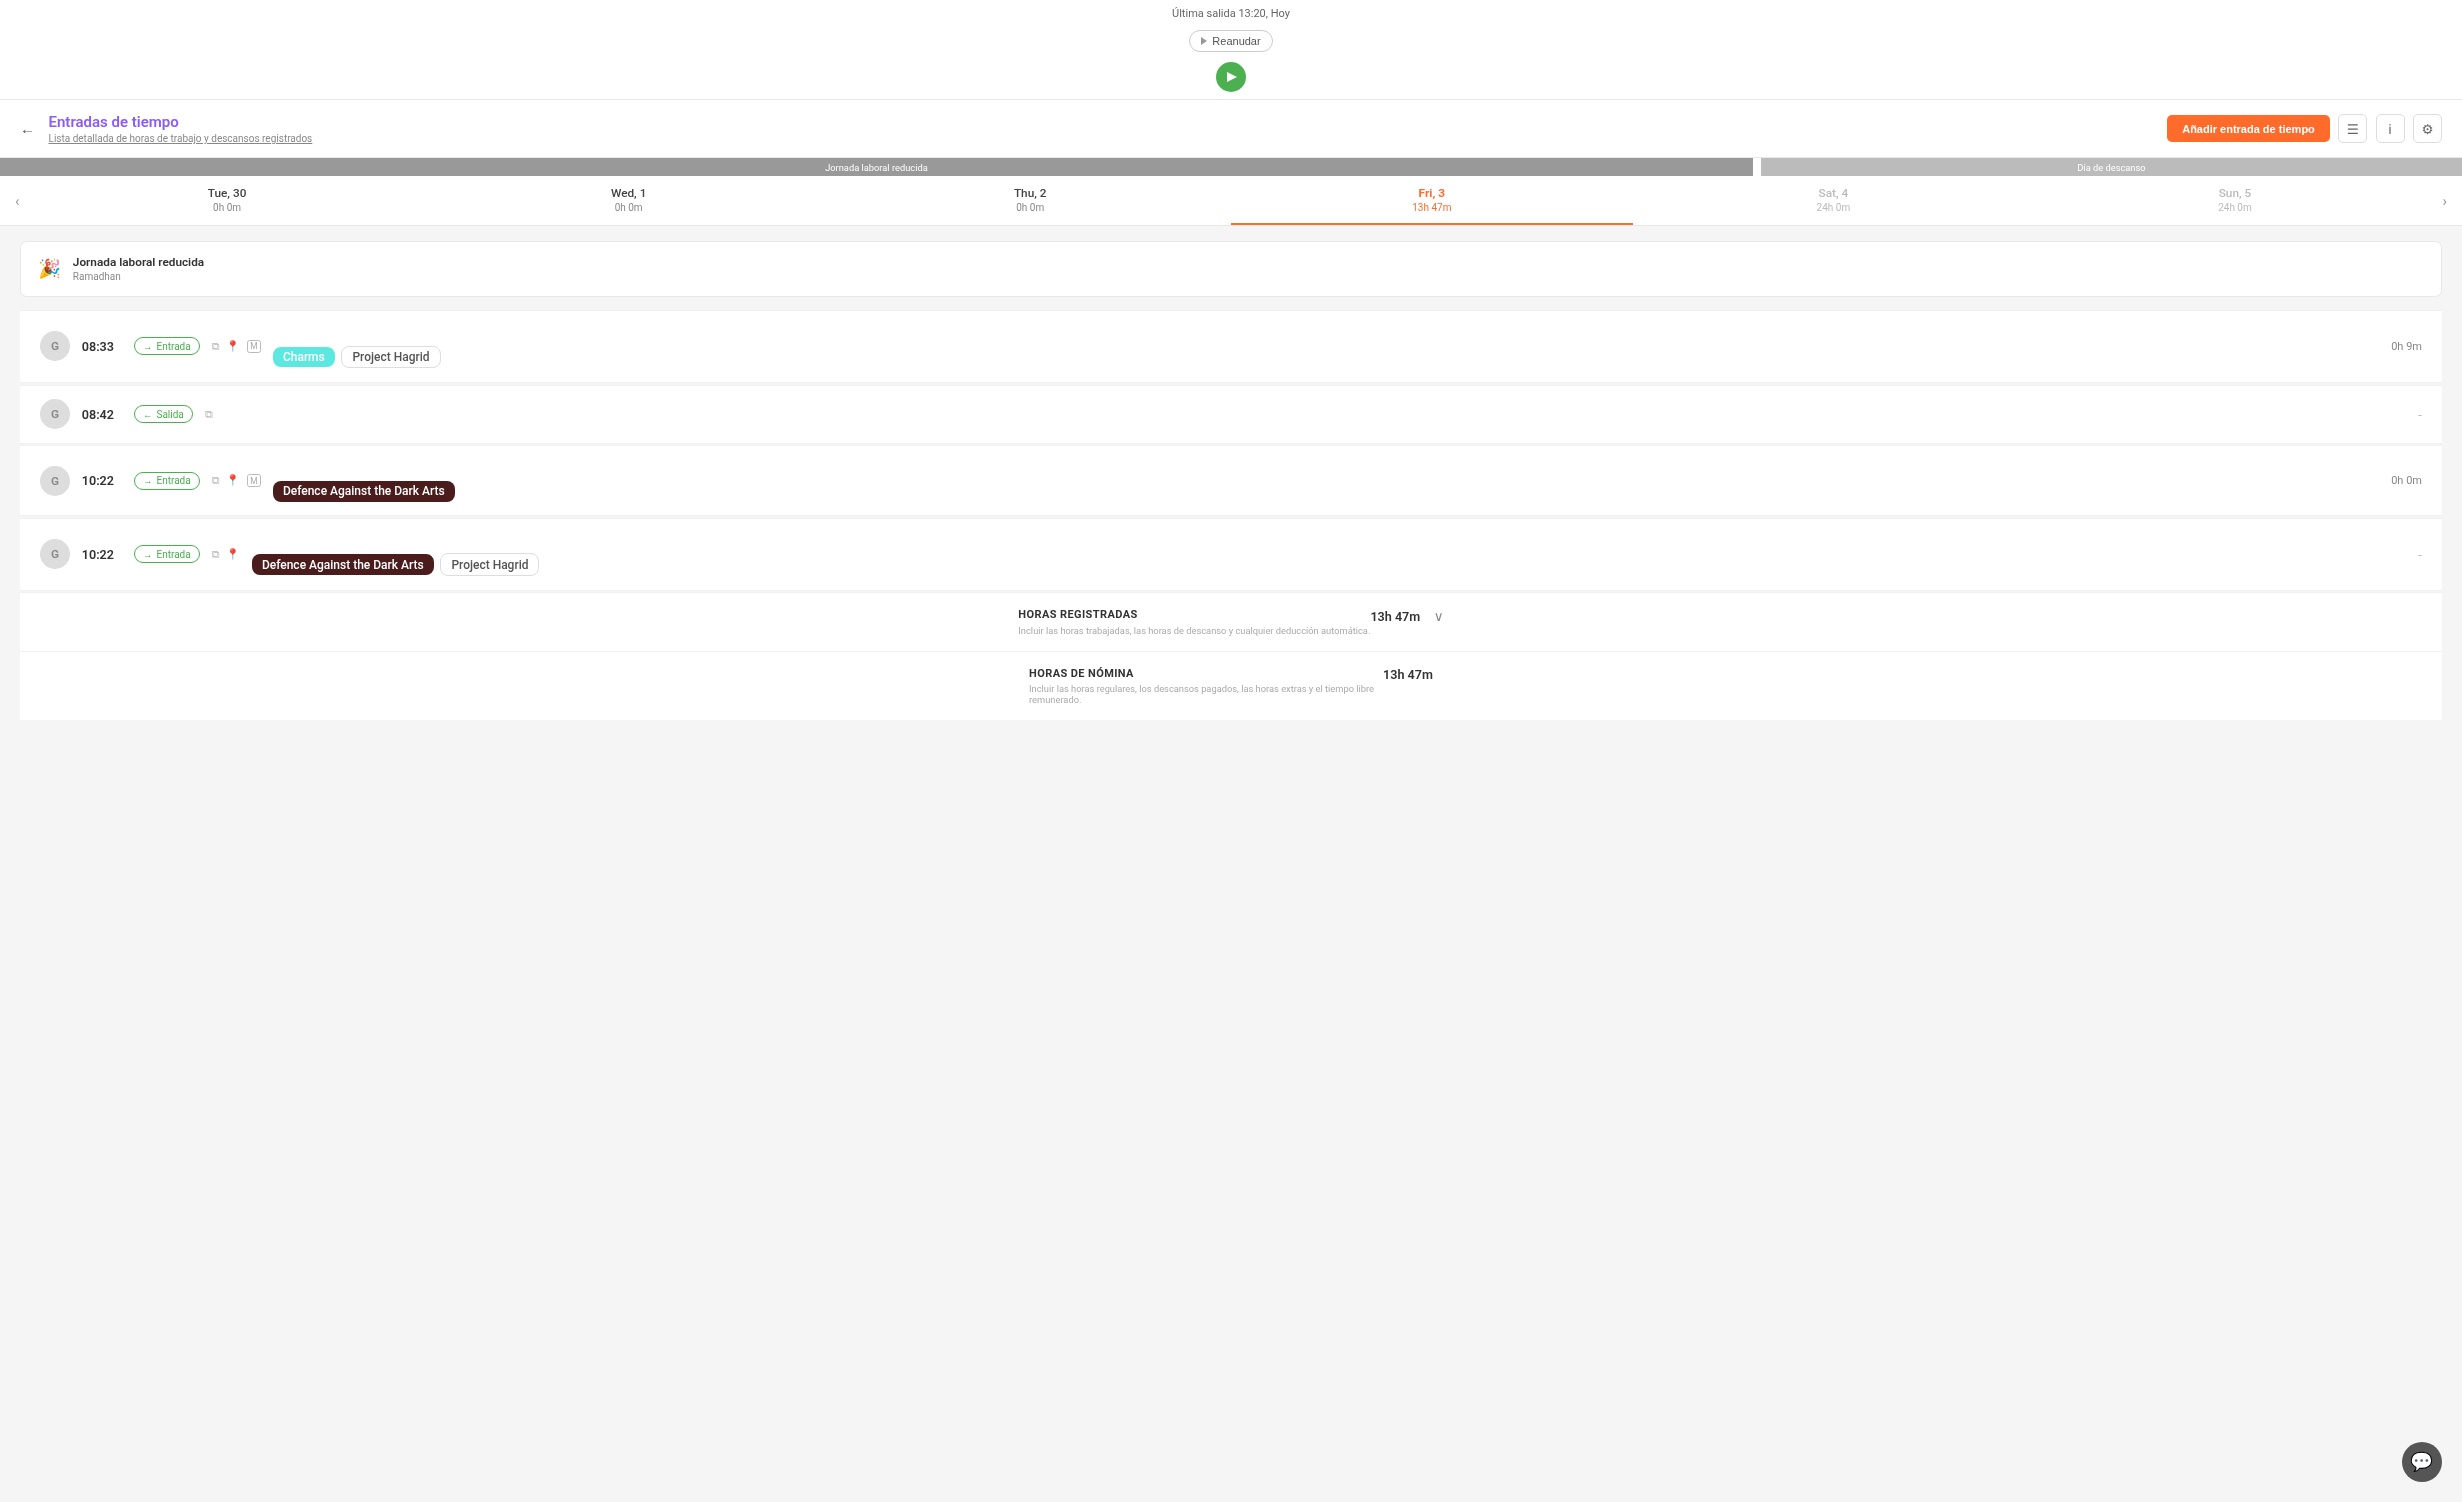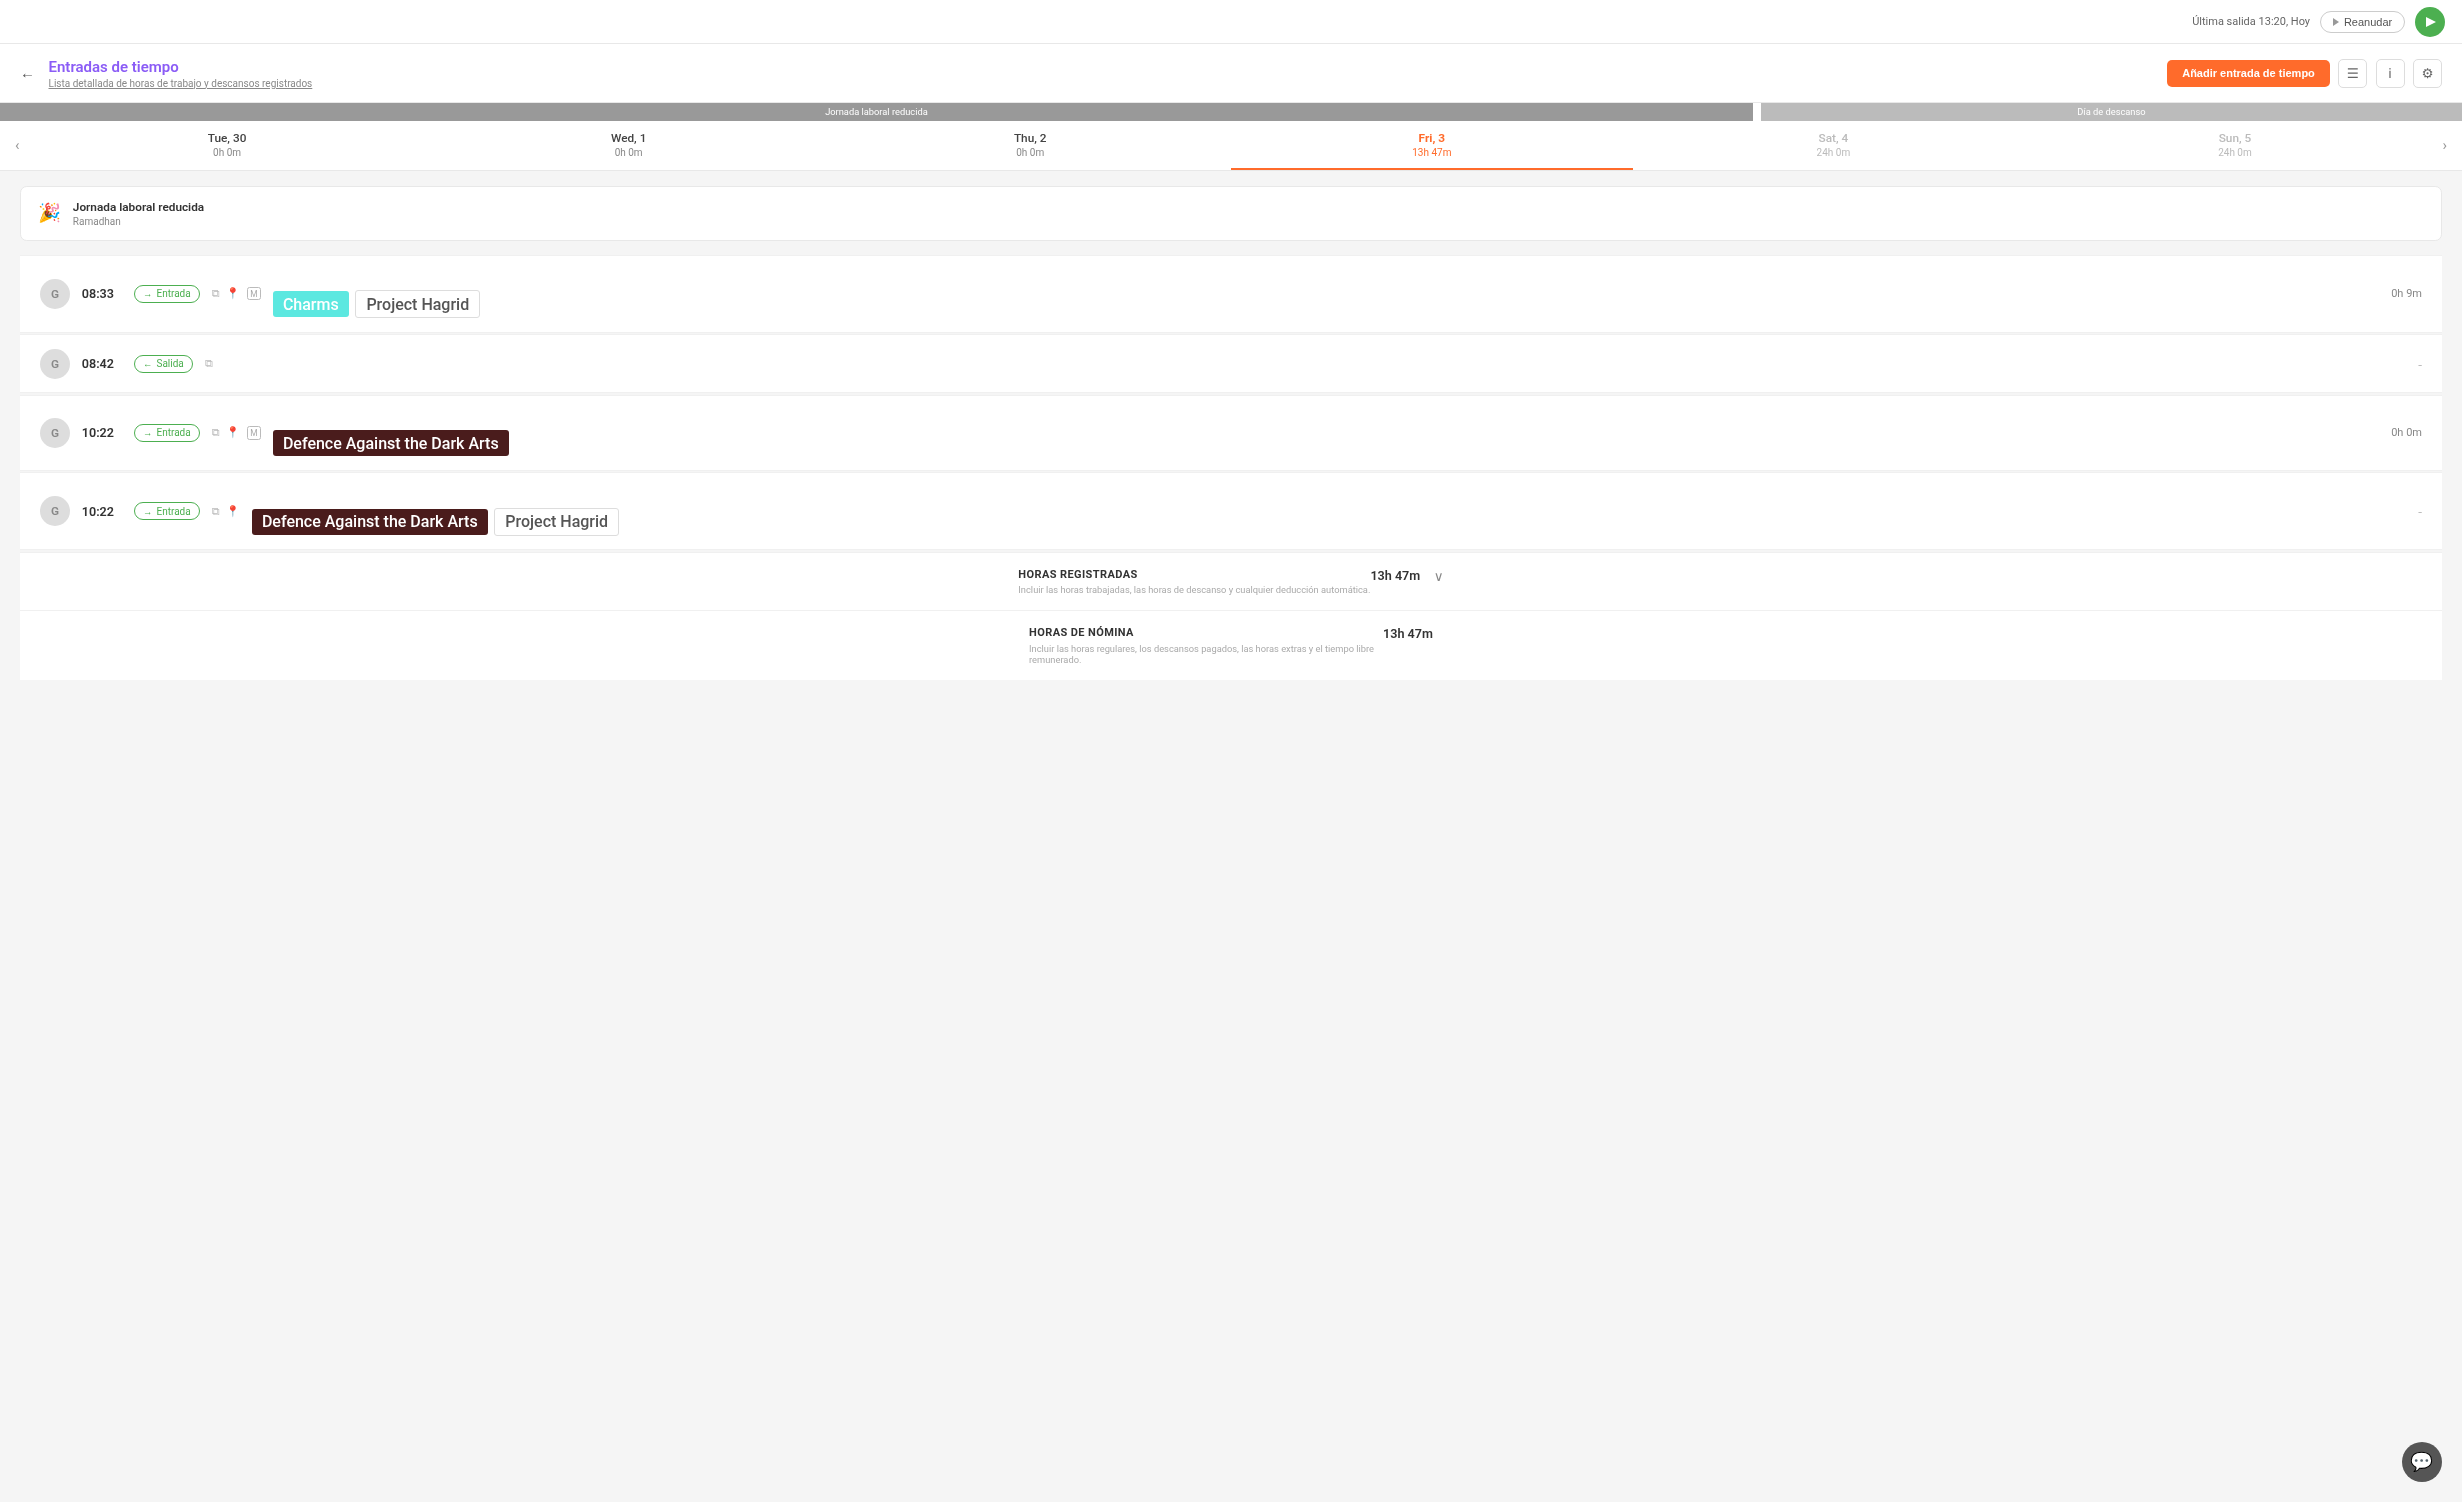--- a/index.html
+++ b/index.html
@@ -12,20 +12,21 @@
 
     
     .topbar {
       display: flex;
       align-items: center;
       justify-content: flex-end;
       padding: 6.7px 17px;
       background: #fff;
       border-bottom: 0.8px solid #e8e8e8;
       gap: 10px;
+      flex-direction: column;
     }
     .topbar-status {
       color: #666;
       font-size: 11px;
     }
     .topbar-resume-btn {
       display: flex;
       align-items: center;
       gap: 5px;
       background: #fff;
@@ -279,23 +280,23 @@
       color: #bbb;
       font-size: 11.8px;
     }
     .entry-tags {
       display: flex;
       align-items: center;
       gap: 6.7px;
       flex: 1;
     }
     .tag {
-      border-radius: 3px;
+      border-radius: 8px;
       padding: 3.4px 10px;
-      font-size: 16px;
+      font-size: 12px;
       font-weight: 500;
       margin-top: 21px;
     }
     .tag-charms {
       background: #5ce8e0;
       color: #fff;
     }
     .tag-project {
       background: #fff;
       border: 0.8px solid #ddd;

